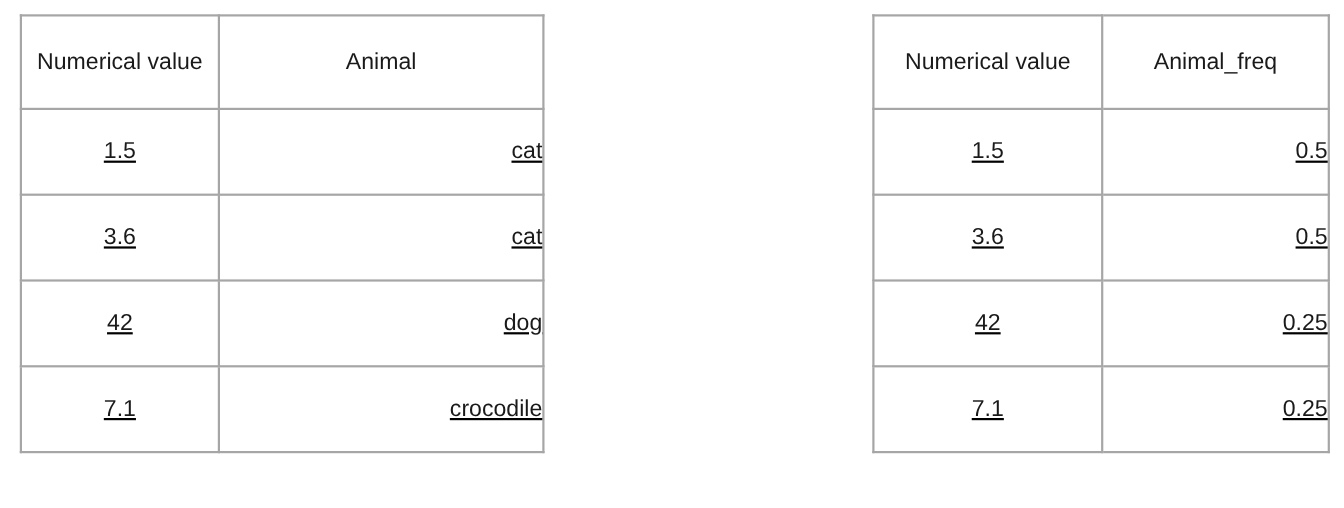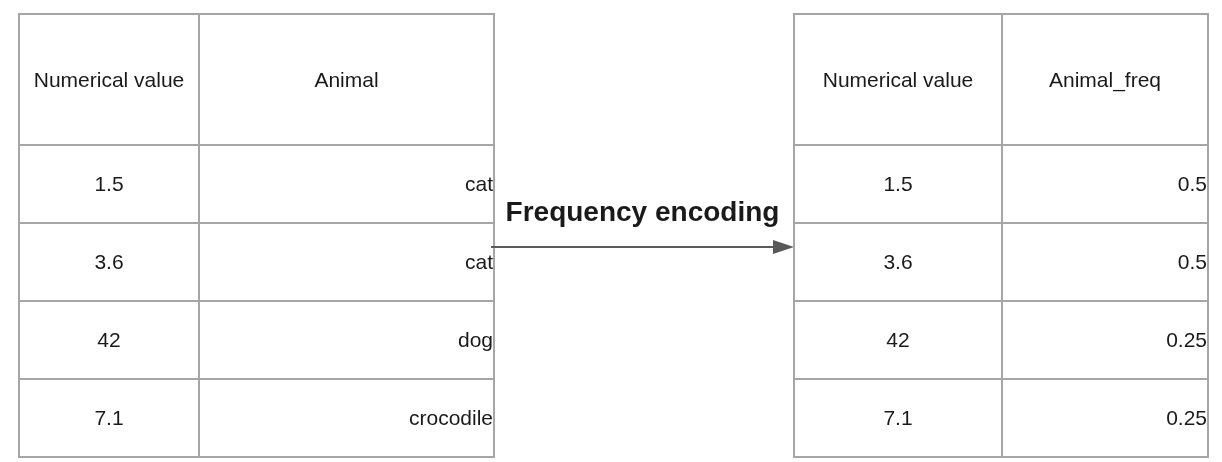--- a/index.html
+++ b/index.html
@@ -42,22 +42,22 @@
   td.text-cell {
     text-align: right;
     padding-left: 19px;
   }
   #left-table  { left: 18px;  top: 13px; }
   #right-table { left: 793px; top: 13px; }
   #left-table col.c1  { width: 180px; }
   #left-table col.c2  { width: 295px; }
   #right-table col.c1 { width: 208px; }
   #right-table col.c2 { width: 206px; }
-  tr.hdr-row  { height: 131px; }
-  tr.data-row { height: 78px; }
+  tr.hdr-row  { height: 85px; }
+  tr.data-row { height: 78px; text-decoration: underline; }
 
   .connector {
     position: absolute;
     left: 490px;
     top: 196px;
     width: 305px;
     text-align: center;
   }
   .connector-label {
     display: block;
@@ -99,27 +99,20 @@
         <td class="num-cell">42</td>
         <td class="text-cell">dog</td>
       </tr>
       <tr class="data-row">
         <td class="num-cell">7.1</td>
         <td class="text-cell">crocodile</td>
       </tr>
     </tbody>
   </table>
 
-  <div class="connector">
-    <span class="connector-label">Frequency encoding</span>
-    <svg class="connector-arrow" width="305" height="18" viewBox="0 0 305 18" xmlns="http://www.w3.org/2000/svg">
-      <line x1="1" y1="9" x2="284" y2="9" stroke="#595959" stroke-width="2"></line>
-      <polygon points="283,2 304,9 283,16" fill="#595959"></polygon>
-    </svg>
-  </div>
 
   <table class="data-table" id="right-table">
     <colgroup>
         <col class="c1">
         <col class="c2">
       </colgroup>
     <tbody>
       <tr class="hdr-row">
         <th>Numerical value</th>
         <th>Animal_freq</th>

